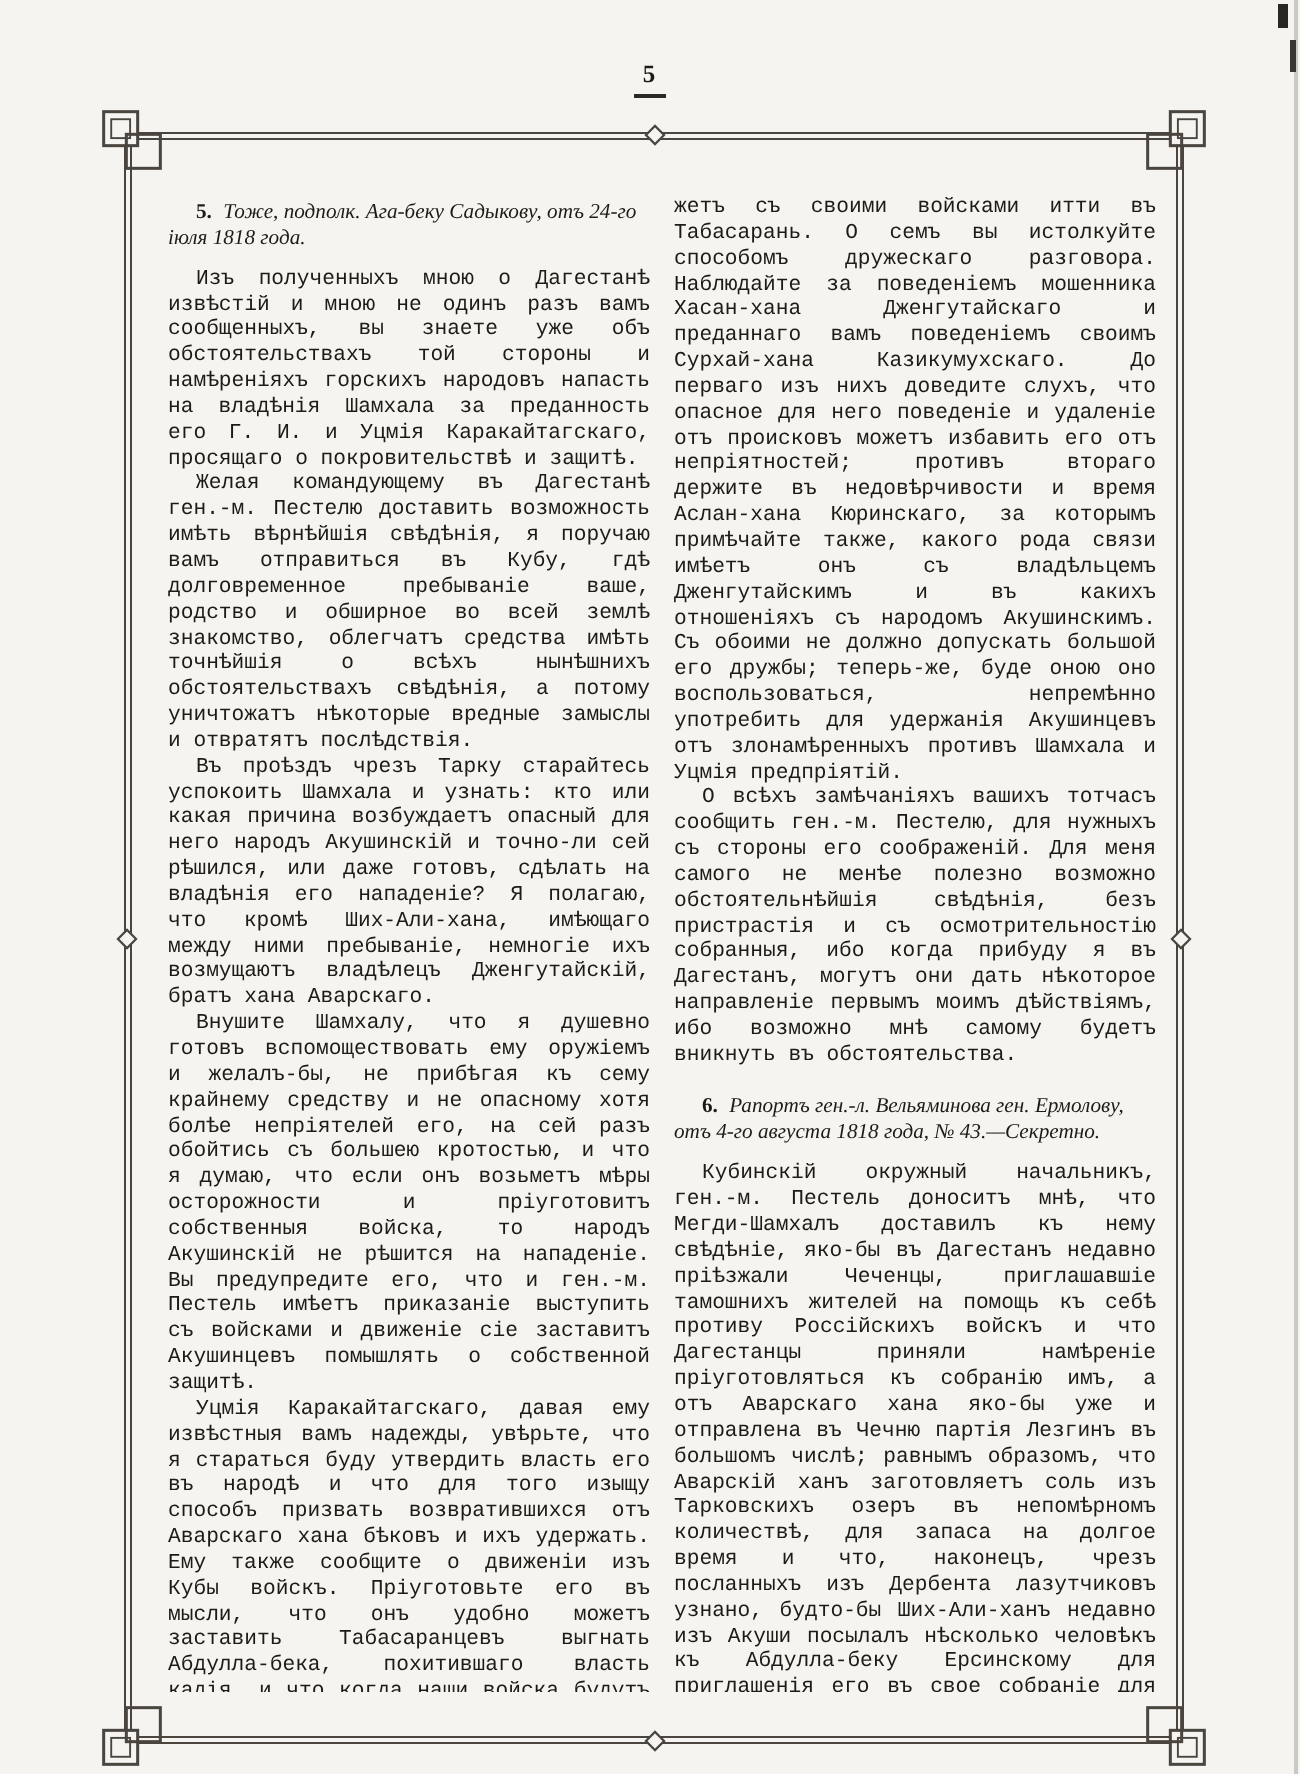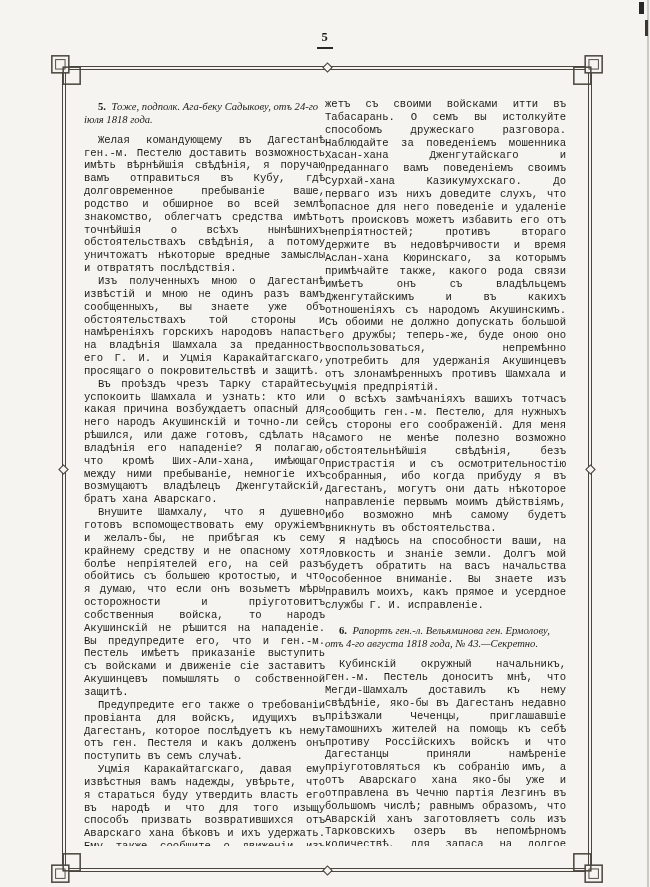--- a/index.html
+++ b/index.html
@@ -41,21 +41,21 @@
 
   .mid-orn { position: absolute; width: 11px; height: 11px; }
   .mid-top    { left: 50%; top: -5px;    margin-left: -5px; }
   .mid-bottom { left: 50%; bottom: -5px; margin-left: -5px; }
   .mid-left   { top: 50%;  left: -5px;   margin-top: -5px; }
   .mid-right  { top: 50%;  right: -5px;  margin-top: -5px; }
 
   .text-area {
     position: absolute; left: 84px; top: 98px;
     width: 494px; height: 748px;
-    display: flex; 
+    display: flex; gap: 12px;
     overflow: hidden;
   }
   .col {
     width: 241px;
     font-size: 10.6px;
     line-height: 12.85px;
     text-align: justify;
   }
   .para { margin: 0; text-indent: 14px; font-family: Liberation Mono, monospace; }
   .para.no-indent { text-indent: 0; }
@@ -114,28 +114,26 @@
     <rect x="2.5" y="2.5" width="7" height="7" transform="rotate(45 6 6)" fill="#f5f4f0" stroke="#4a453e" stroke-width="1.2"></rect>
   </svg>
   <svg class="mid-orn mid-right" viewBox="0 0 12 12">
     <rect x="2.5" y="2.5" width="7" height="7" transform="rotate(45 6 6)" fill="#f5f4f0" stroke="#4a453e" stroke-width="1.2"></rect>
   </svg>
 </div>
 
 <div class="text-area">
   <div class="col">
       <div class="entry-heading"><span class="entry-number">5.</span><span class="entry-title"> Тоже, подполк. Ага-беку Садыкову, отъ 24-го іюля 1818 года.</span></div>
+      <p class="para">Изъ полученныхъ мною о Дагестанѣ извѣстій и мною не одинъ разъ вамъ сообщенныхъ, вы знаете уже объ обстоятельствахъ той стороны и намѣреніяхъ горскихъ народовъ напасть на владѣнія Шамхала за преданность его Г. И. и Уцмія Каракайтагскаго, просящаго о покровительствѣ и защитѣ.</p>
       <p class="para">Желая командующему въ Дагестанѣ ген.-м. Пестелю доставить возможность имѣть вѣрнѣйшія свѣдѣнія, я поручаю вамъ отправиться въ Кубу, гдѣ долговременное пребываніе ваше, родство и обширное во всей землѣ знакомство, облегчатъ средства имѣть точнѣйшія о всѣхъ нынѣшнихъ обстоятельствахъ свѣдѣнія, а потому уничтожатъ нѣкоторые вредные замыслы и отвратятъ послѣдствія.</p>
-      <p class="para">Изъ полученныхъ мною о Дагестанѣ извѣстій и мною не одинъ разъ вамъ сообщенныхъ, вы знаете уже объ обстоятельствахъ той стороны и намѣреніяхъ горскихъ народовъ напасть на владѣнія Шамхала за преданность его Г. И. и Уцмія Каракайтагскаго, просящаго о покровительствѣ и защитѣ.</p>
       <p class="para">Въ проѣздъ чрезъ Тарку старайтесь успокоить Шамхала и узнать: кто или какая причина возбуждаетъ опасный для него народъ Акушинскій и точно-ли сей рѣшился, или даже готовъ, сдѣлать на владѣнія его нападеніе? Я полагаю, что кромѣ Ших-Али-хана, имѣющаго между ними пребываніе, немногіе ихъ возмущаютъ владѣлецъ Дженгутайскій, братъ хана Аварскаго.</p>
       <p class="para">Внушите Шамхалу, что я душевно готовъ вспомоществовать ему оружіемъ и желалъ-бы, не прибѣгая къ сему крайнему средству и не опасному хотя болѣе непріятелей его, на сей разъ обойтись съ большею кротостью, и что я думаю, что если онъ возьметъ мѣры осторожности и пріуготовитъ собственныя войска, то народъ Акушинскій не рѣшится на нападеніе. Вы предупредите его, что и ген.-м. Пестель имѣетъ приказаніе выступить съ войсками и движеніе сіе заставитъ Акушинцевъ помышлять о собственной защитѣ.</p>
-      <p class="para">Предупредите его также о требованіи провіанта для войскъ, идущихъ въ Дагестанъ, которое послѣдуетъ къ нему отъ ген. Пестеля и какъ долженъ онъ поступить въ семъ случаѣ.</p>
       <p class="para">Уцмія Каракайтагскаго, давая ему извѣстныя вамъ надежды, увѣрьте, что я стараться буду утвердить власть его въ народѣ и что для того изыщу способъ призвать возвратившихся отъ Аварскаго хана бѣковъ и ихъ удержать. Ему также сообщите о движеніи изъ Кубы войскъ. Пріуготовьте его въ мысли, что онъ удобно можетъ заставить Табасаранцевъ выгнать Абдулла-бека, похитившаго власть кадія, и что когда наши войска будутъ Акушинцевъ удерживать въ осторожности для собственной защиты, онъ мо-</p>
     </div>
   <div class="col">
       <p class="para no-indent">жетъ съ своими войсками итти въ Табасарань. О семъ вы истолкуйте способомъ дружескаго разговора. Наблюдайте за поведеніемъ мошенника Хасан-хана Дженгутайскаго и преданнаго вамъ поведеніемъ своимъ Сурхай-хана Казикумухскаго. До перваго изъ нихъ доведите слухъ, что опасное для него поведеніе и удаленіе отъ происковъ можетъ избавить его отъ непріятностей; противъ втораго держите въ недовѣрчивости и время Аслан-хана Кюринскаго, за которымъ примѣчайте также, какого рода связи имѣетъ онъ съ владѣльцемъ Дженгутайскимъ и въ какихъ отношеніяхъ съ народомъ Акушинскимъ. Съ обоими не должно допускать большой его дружбы; теперь-же, буде оною оно воспользоваться, непремѣнно употребить для удержанія Акушинцевъ отъ злонамѣренныхъ противъ Шамхала и Уцмія предпріятій.</p>
       <p class="para">О всѣхъ замѣчаніяхъ вашихъ тотчасъ сообщить ген.-м. Пестелю, для нужныхъ съ стороны его соображеній. Для меня самого не менѣе полезно возможно обстоятельнѣйшія свѣдѣнія, безъ пристрастія и съ осмотрительностію собранныя, ибо когда прибуду я въ Дагестанъ, могутъ они дать нѣкоторое направленіе первымъ моимъ дѣйствіямъ, ибо возможно мнѣ самому будетъ вникнуть въ обстоятельства.</p>
-      <p class="para">Я надѣюсь на способности ваши, на ловкость и знаніе земли. Долгъ мой будетъ обратить на васъ начальства особенное вниманіе. Вы знаете изъ правилъ моихъ, какъ прямое и усердное службы Г. И. исправленіе.</p>
       <div class="entry-heading spaced"><span class="entry-number">6.</span><span class="entry-title"> Рапортъ ген.-л. Вельяминова ген. Ермолову, отъ 4-го августа 1818 года, № 43.—Секретно.</span></div>
       <p class="para">Кубинскій окружный начальникъ, ген.-м. Пестель доноситъ мнѣ, что Мегди-Шамхалъ доставилъ къ нему свѣдѣніе, яко-бы въ Дагестанъ недавно пріѣзжали Чеченцы, приглашавшіе тамошнихъ жителей на помощь къ себѣ противу Россійскихъ войскъ и что Дагестанцы приняли намѣреніе пріуготовляться къ собранію имъ, а отъ Аварскаго хана яко-бы уже и отправлена въ Чечню партія Лезгинъ въ большомъ числѣ; равнымъ образомъ, что Аварскій ханъ заготовляетъ соль изъ Тарковскихъ озеръ въ непомѣрномъ количествѣ, для запаса на долгое время и что, наконецъ, чрезъ посланныхъ изъ Дербента лазутчиковъ узнано, будто-бы Ших-Али-ханъ недавно изъ Акуши посылалъ нѣсколько человѣкъ къ Абдулла-беку Ерсинскому для приглашенія его въ свое собраніе для возбужденія въ Табасаранскомъ народѣ возмущенія.</p>
       <p class="para">Съ моей стороны знаю, что Шамхалъ причина</p>
     </div>
 </div>
 
 </body></html>

